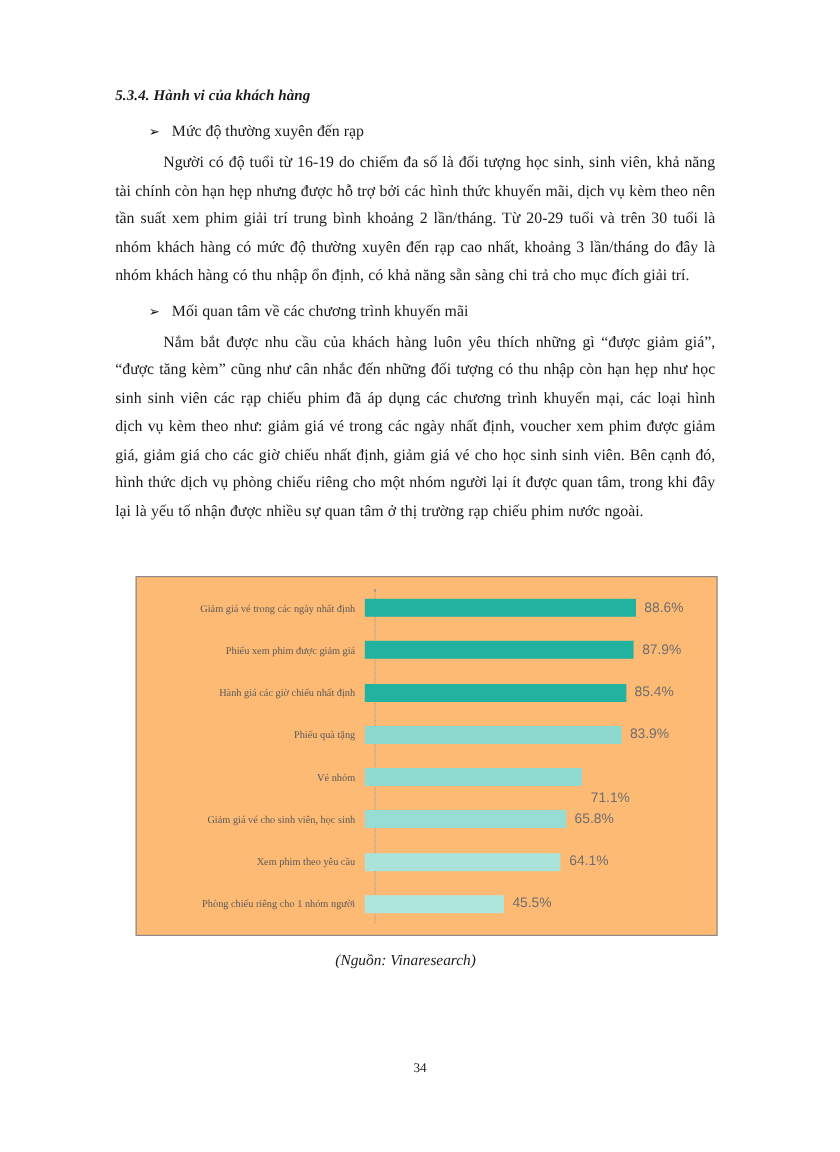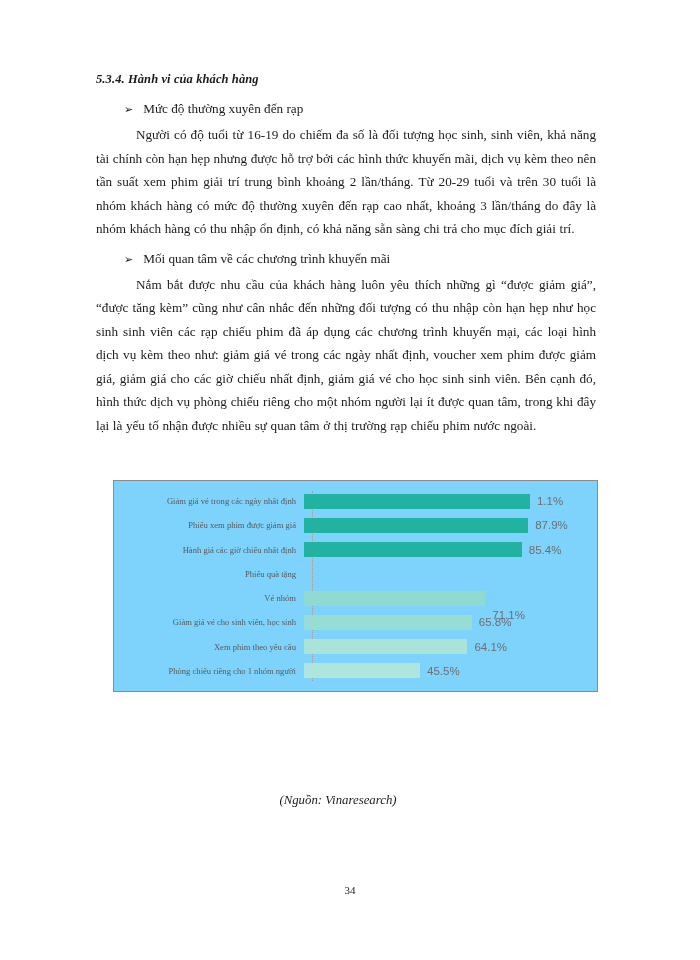--- a/index.html
+++ b/index.html
@@ -65,23 +65,23 @@
   }
   p.para.last { margin-bottom: 14px; }
   p.para.tight { margin-bottom: 10px; }
 
   
   .chart-frame {
     position: absolute;
     left: 113px;
     top: 480px;
     width: 485px;
-    height: 212px;
+    height: 300px;
     border: 1.2px solid #8b8b8b;
-    background: #7dd3fc;
+    background: #fdba74;
     box-sizing: border-box;
   }
   .chart-inner {
     position: relative;
     width: 100%;
     height: 100%;
   }
   .chart-rows {
     position: absolute;
     left: 0; top: 8px; right: 0; bottom: 8px;
@@ -182,39 +182,43 @@
   </div>
 
   <div class="chart-frame">
     <div class="chart-inner">
       <div class="axis-line"></div>
       <div class="chart-rows" id="chart-rows">
           <div class="chart-row">
             <div class="cat-label" style="color: rgb(89, 89, 89);">Giảm giá vé trong các ngày nhất định</div>
             <div class="bar-area">
               <div class="bar" style="width: 225.93px; background: rgb(33, 179, 160);"></div>
-              <span class="bar-value" style="color: rgb(110, 110, 110);">1.1%</span>
+              <span class="bar-value" style="color: rgb(110, 110, 110);">88.6%</span>
             </div>
           </div>
           <div class="chart-row">
             <div class="cat-label" style="color: rgb(89, 89, 89);">Phiếu xem phim được giảm giá</div>
             <div class="bar-area">
               <div class="bar" style="width: 224.145px; background: rgb(33, 179, 160);"></div>
               <span class="bar-value" style="color: rgb(110, 110, 110);">87.9%</span>
             </div>
           </div>
           <div class="chart-row">
             <div class="cat-label" style="color: rgb(89, 89, 89);">Hành giá các giờ chiếu nhất định</div>
             <div class="bar-area">
               <div class="bar" style="width: 217.77px; background: rgb(33, 179, 160);"></div>
               <span class="bar-value" style="color: rgb(110, 110, 110);">85.4%</span>
             </div>
           </div>
           <div class="chart-row">
             <div class="cat-label" style="color: rgb(89, 89, 89);">Phiếu quà tặng</div>
+            <div class="bar-area">
+              <div class="bar" style="width: 213.945px; background: rgb(142, 217, 207);"></div>
+              <span class="bar-value" style="color: rgb(110, 110, 110);">83.9%</span>
+            </div>
           </div>
           <div class="chart-row">
             <div class="cat-label" style="color: rgb(89, 89, 89);">Vé nhóm</div>
             <div class="bar-area">
               <div class="bar" style="width: 181.305px; background: rgb(144, 219, 209);"></div>
               <span class="bar-value" style="color: rgb(110, 110, 110); margin-top: 34px;">71.1%</span>
             </div>
           </div>
           <div class="chart-row">
             <div class="cat-label" style="color: rgb(89, 89, 89);">Giảm giá vé cho sinh viên, học sinh</div>

